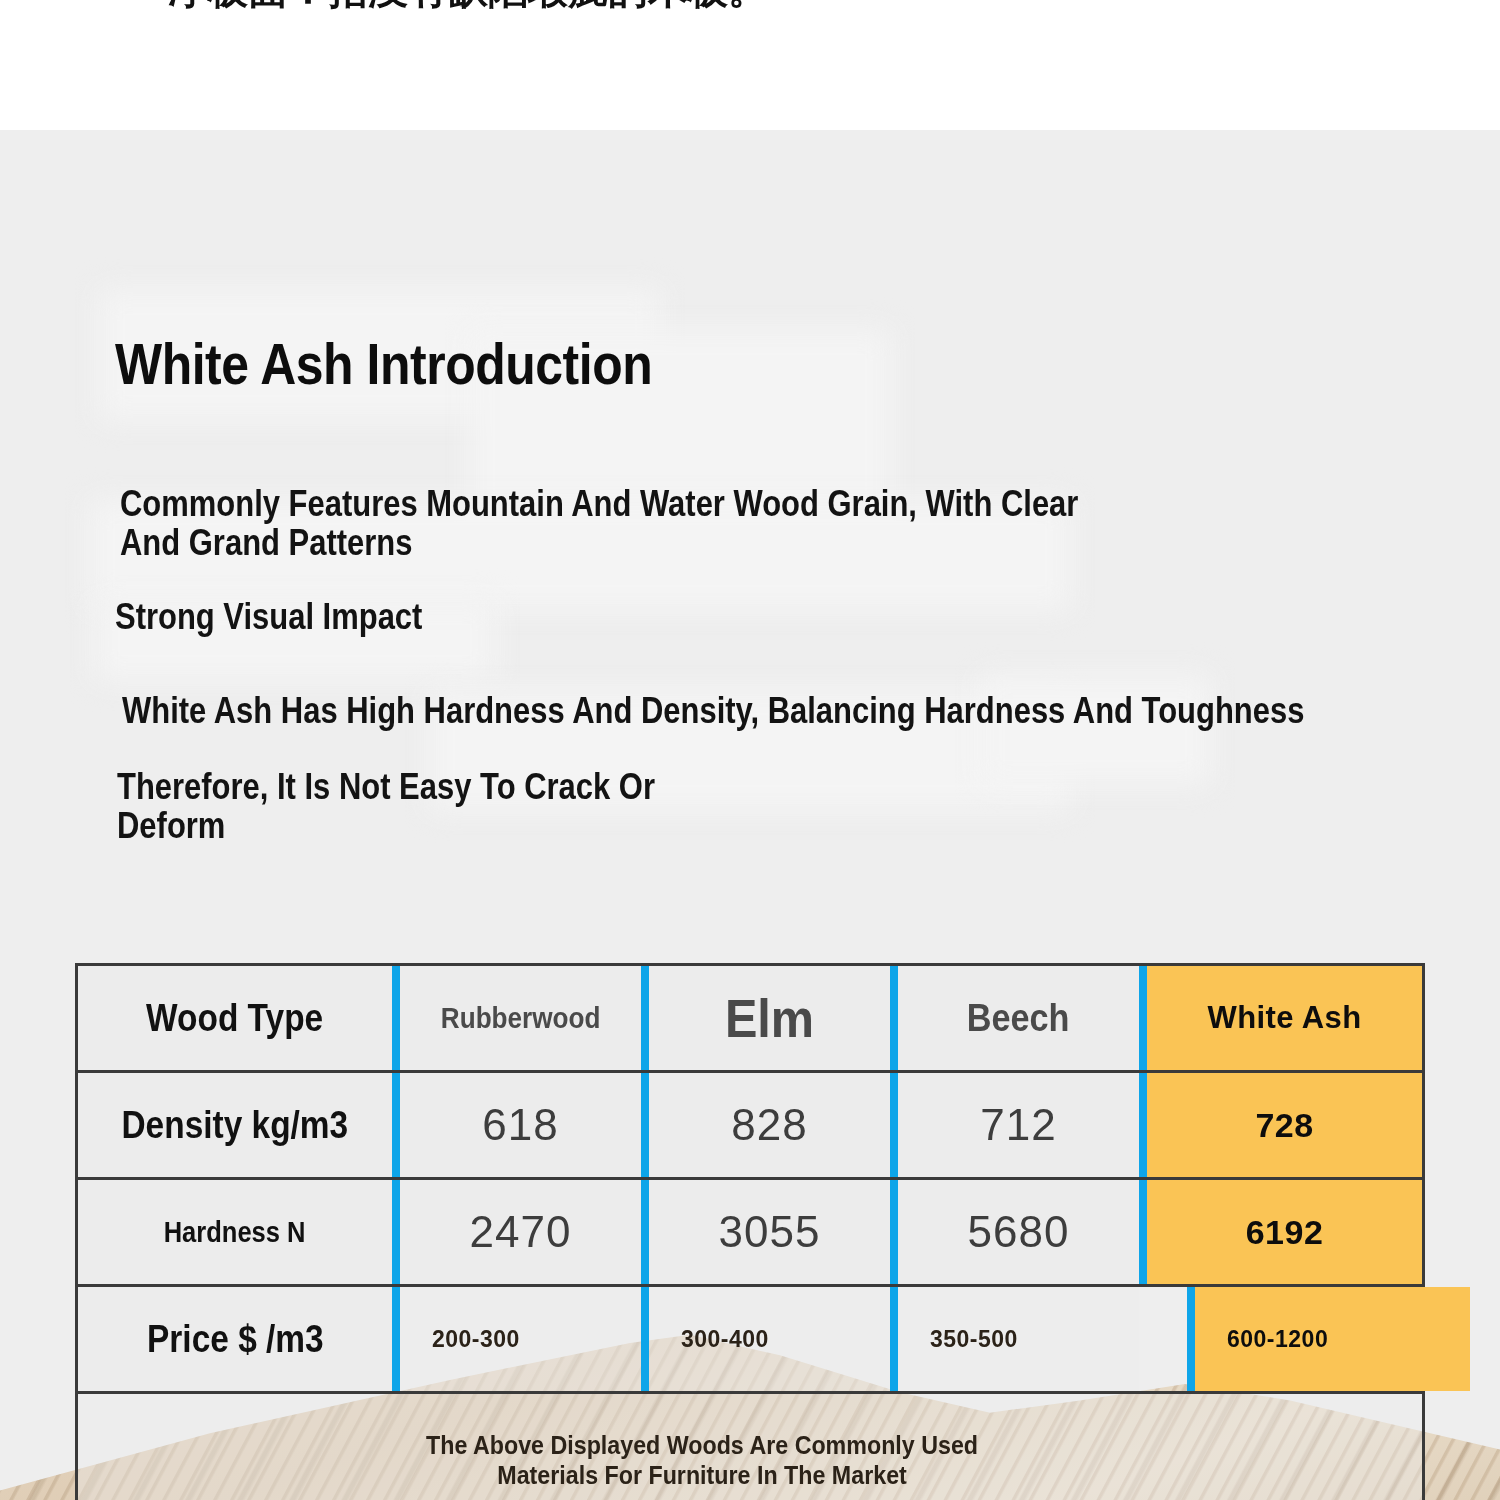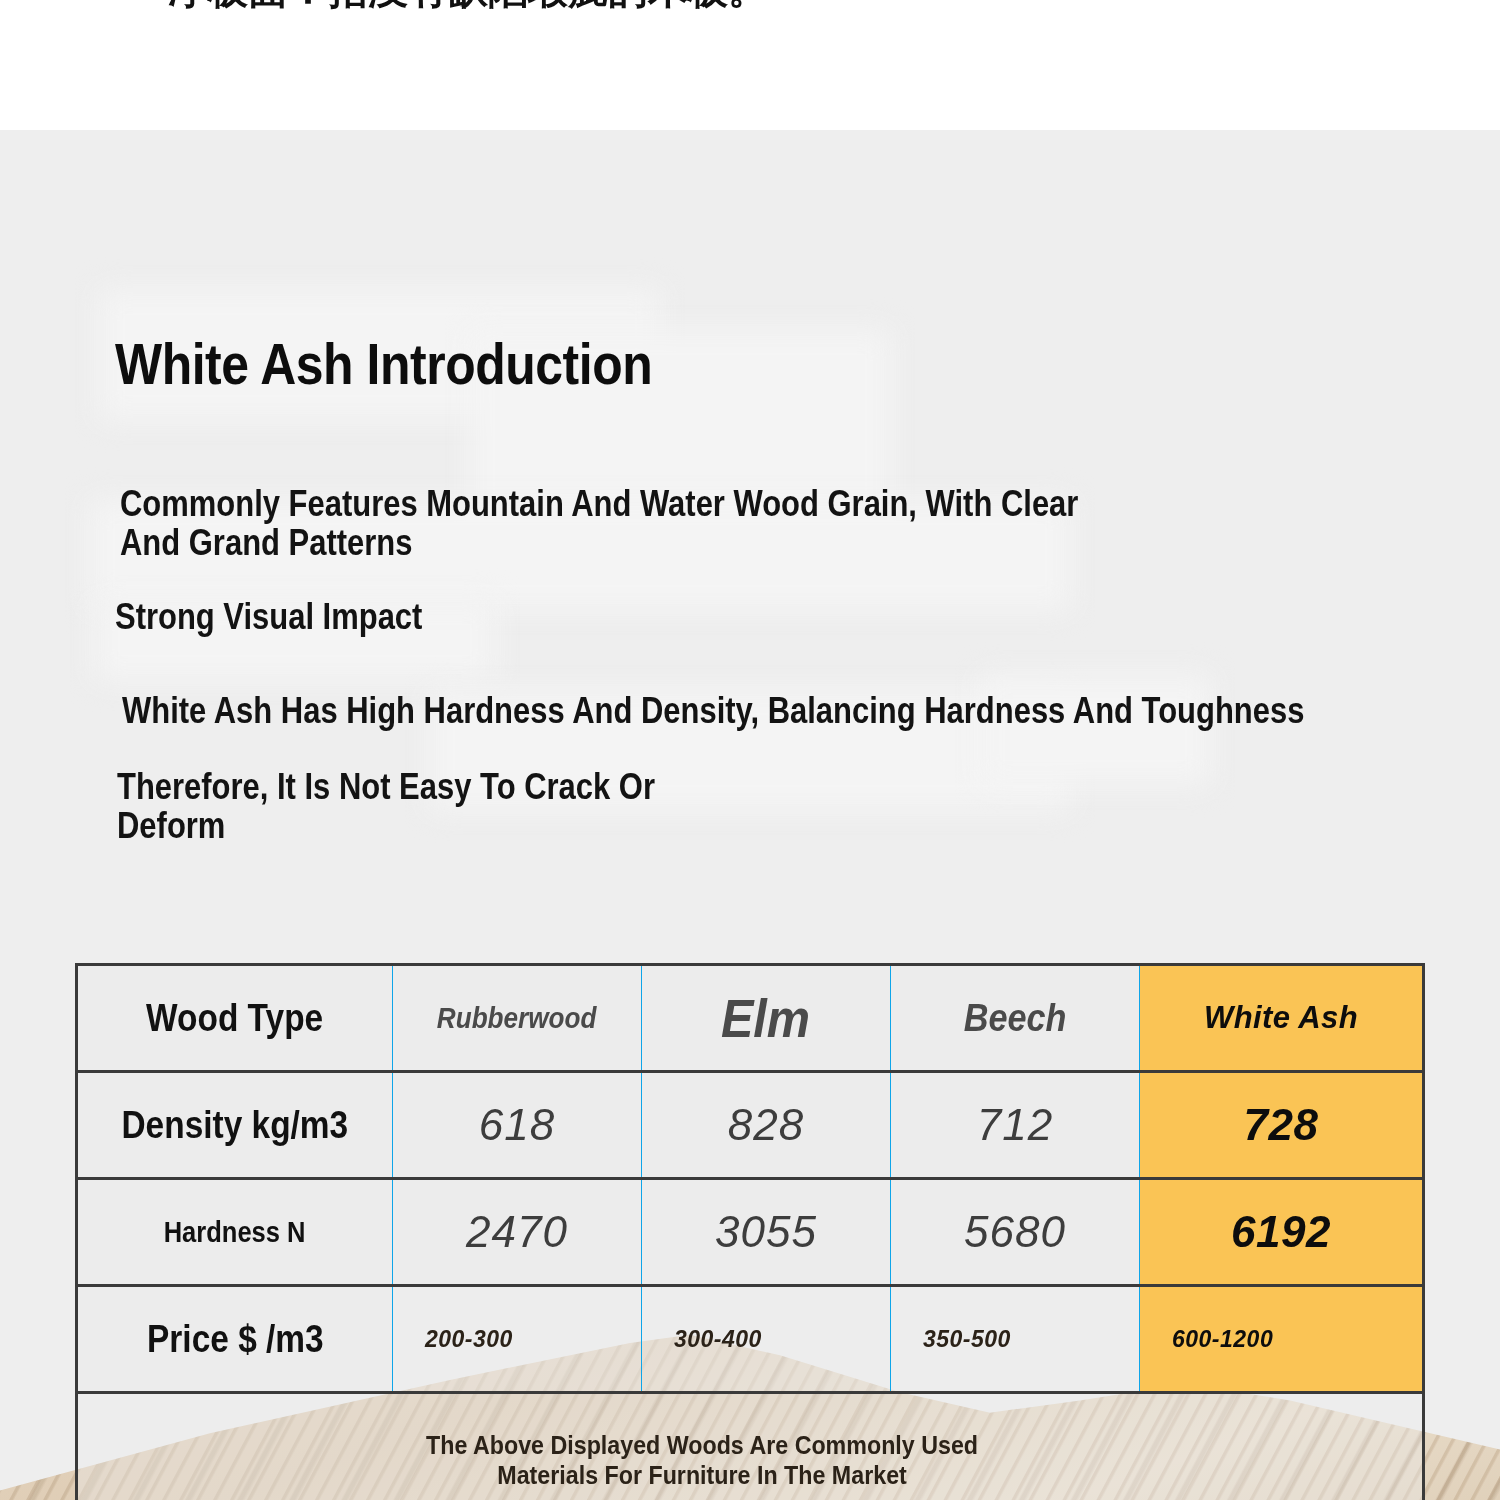--- a/index.html
+++ b/index.html
@@ -131,29 +131,29 @@
   .trow { display: flex; width: 100%; }
   .trow + .trow { border-top: 3px solid #3a3a3a; }
   .cell {
     display: flex; align-items: center; justify-content: center;
     height: 104px;
     background: #ececec;
     position: relative;
     overflow: hidden;
     text-align: center;
   }
-  .cell + .cell { border-left: 1px solid #0ea5e9; font-style: italic; }
+  .cell + .cell { border-left: 8px solid #0ea5e9; }
   .c-label { width: 314px; flex: 0 0 314px; }
   .c-data  { width: 249px; flex: 0 0 249px; }
   .c-hi    { width: 283px; flex: 0 0 283px; background: #fac455; }
 
   
   .row-price .cell { background: rgba(236,236,236,0.55); }
   .row-price .c-label { background: rgba(236,236,236,0.92); }
-  .row-price .c-hi { background: #fac455; }
+  .row-price .c-hi { background: #fac455; margin-left: 48px; }
 
   .row-foot { }
   .row-foot .cell {
     width: 100%; flex: 1 1 auto;
     height: 132px;
     background: rgba(236,236,236,0.40);
     justify-content: flex-start;
   }
 
   .lbl {
@@ -174,21 +174,21 @@
                  transform: scaleX(0.9); transform-origin: center; }
   .val-head-md { font-size: 38px; font-weight: 700; color: #4a4a4a;
                  transform: scaleX(0.9); transform-origin: center; }
   .val-num     { font-size: 44px; font-weight: 400; color: #3d3d3d;
                  letter-spacing: 1px; }
   .val-range   { font-size: 23px; font-weight: 700; color: #2b2218;
                  letter-spacing: 0.5px; }
 
   .hi-text  { color: #0d0d0d; font-weight: 700; }
   .hi-head  { font-size: 31px; letter-spacing: 0.4px; }
-  .hi-num   { font-size: 44px; letter-spacing: 0.5px; }
+  .hi-num   { font-size: 34px; letter-spacing: 0.5px; }
   .hi-range { font-size: 23px; letter-spacing: 0.5px; }
 
   .cell.left-pad { justify-content: flex-start; padding-left: 32px; }
 
   .foot-note {
     font-size: 25px; font-weight: 700; color: #2b2218;
     line-height: 1.22; margin-left: 348px;
     transform: scaleX(0.93); transform-origin: left center;
     white-space: pre-line;
   }

